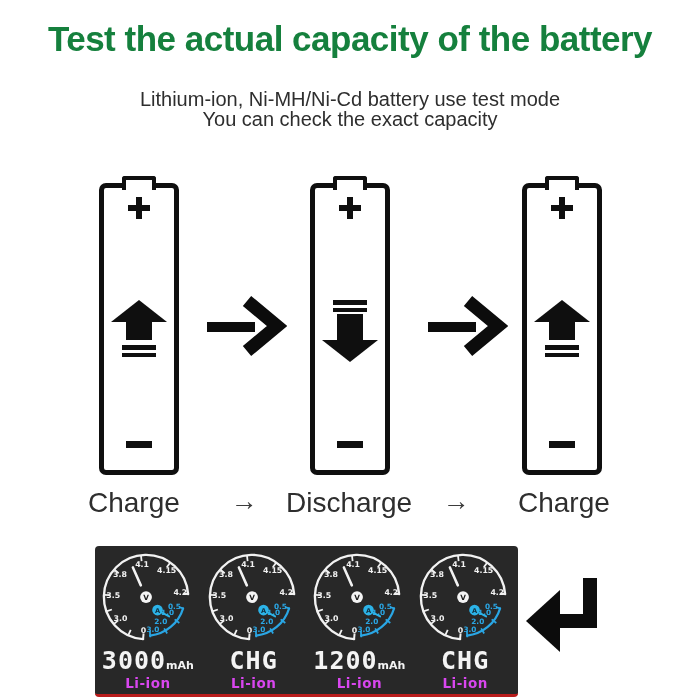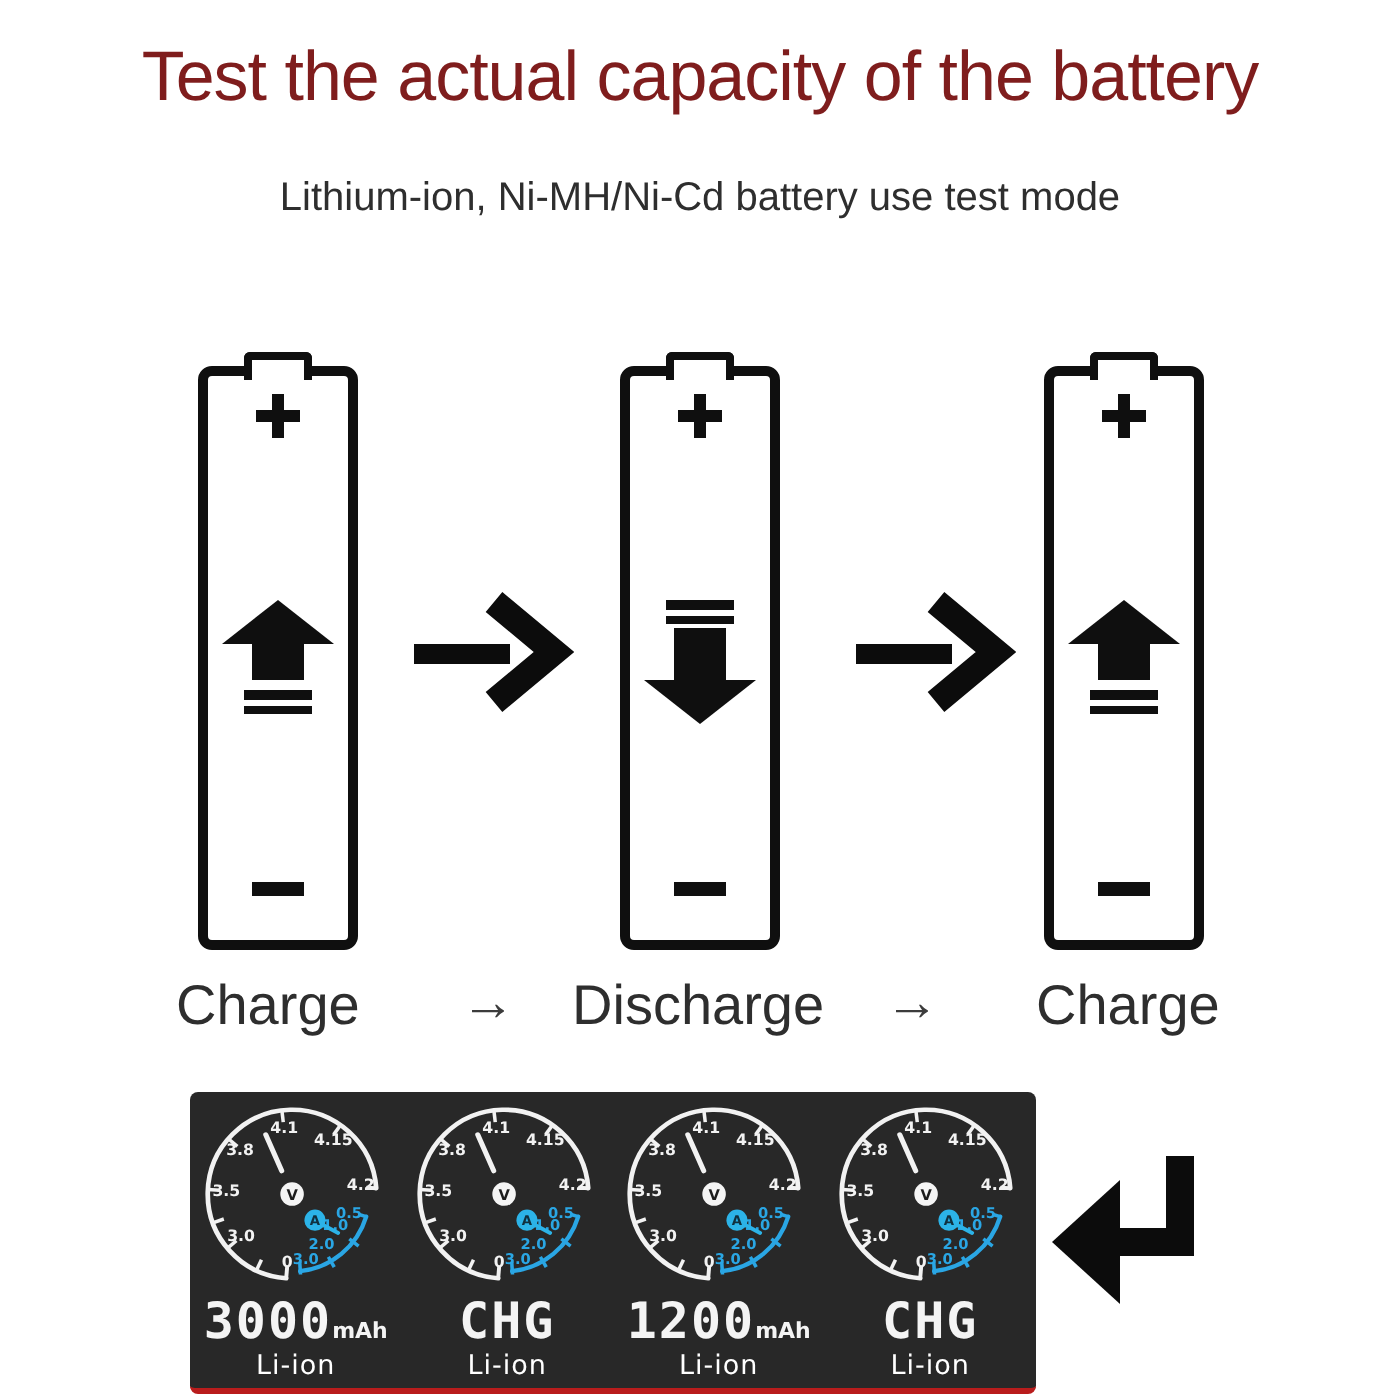--- a/index.html
+++ b/index.html
@@ -1,20 +1,20 @@
 <!DOCTYPE html>
 <html><head>
 <meta charset="utf-8">
 <style>
   html,body{margin:0;padding:0;background:#fff;}
   .canvas{position:relative;width:700px;height:700px;background:#fff;overflow:hidden;
           font-family:"Liberation Sans",sans-serif;}
   
   .title{position:absolute;top:-4px;left:0;width:100%;text-align:center;
-         font-size:35px;font-weight:normal;color:#7f1d1d;letter-spacing:-0.5px;}
+         font-size:35px;font-weight:bold;color:#15803d;letter-spacing:-0.5px;}
   .sub{position:absolute;width:100%;text-align:center;font-size:20px;color:#2e2e2e;}
   #sub1{top:68px}
   #sub2{top:88px}
   
   .battery{position:absolute;top:183px;width:70px;height:282px;border:5px solid #0f0f0f;
            border-radius:7px;background:#fff;}
   #battery-1{left:99px}
   #battery-2{left:310px}
   #battery-3{left:522px}
   .nub{position:absolute;top:-12px;left:50%;transform:translateX(-50%);
@@ -39,33 +39,34 @@
   #thin-arrow-2{left:436px}
   
   .lcd{position:absolute;left:95px;top:546px;width:423px;height:148px;background:#282828;
        border-radius:4px;border-bottom:3px solid #b91c1c;display:flex;}
   .lcd-cell{flex:1;display:flex;flex-direction:column;align-items:center;padding-top:3px;}
   .gauge-svg{width:102px;height:100px;display:block;}
   .reading-row{height:26px;line-height:24px;color:#f4f4f4;white-space:nowrap;
                font-family:"DejaVu Sans Mono",monospace;font-weight:bold;font-size:25px;letter-spacing:1px;}
   .reading-unit{font-size:11px;letter-spacing:0;margin-left:0;
                 font-family:"DejaVu Sans",sans-serif;font-weight:bold;}
-  .chem-row{color:#ffffff;font-size:13.5px;font-weight:normal;letter-spacing:0.5px;
+  .chem-row{color:#d946ef;font-size:13.5px;font-weight:bold;letter-spacing:0.5px;
             font-family:"DejaVu Sans",sans-serif;}
   #return-arrow{position:absolute;left:526px;top:576px;width:74px;height:78px;}
   .dial-label{font-family:"DejaVu Sans",sans-serif;font-size:8px;font-weight:bold;fill:#f2f2f2;}
   .dial-label-blue{font-family:"DejaVu Sans",sans-serif;font-size:7.5px;font-weight:bold;fill:#2aa6e4;}
 </style>
 </head>
 <body>
 
 <div class="canvas">
 
   <h1 class="title">Test the actual capacity of the battery</h1>
   <p class="sub" id="sub1">Lithium-ion, Ni-MH/Ni-Cd battery use test mode</p>
+  <p class="sub" id="sub2">You can check the exact capacity</p>
 
   <div class="battery" id="battery-1">
     <div class="nub"></div>
     <div class="plus"></div>
     <svg class="cell-icon" viewBox="0 0 60 62">
       <polygon points="30,0 58,22 2,22" fill="#0f0f0f"></polygon>
       <rect x="17" y="22" width="26" height="18" fill="#0f0f0f"></rect>
       <rect x="13" y="45" width="34" height="5" fill="#0f0f0f"></rect>
       <rect x="13" y="53" width="34" height="4" fill="#0f0f0f"></rect>
     </svg>

